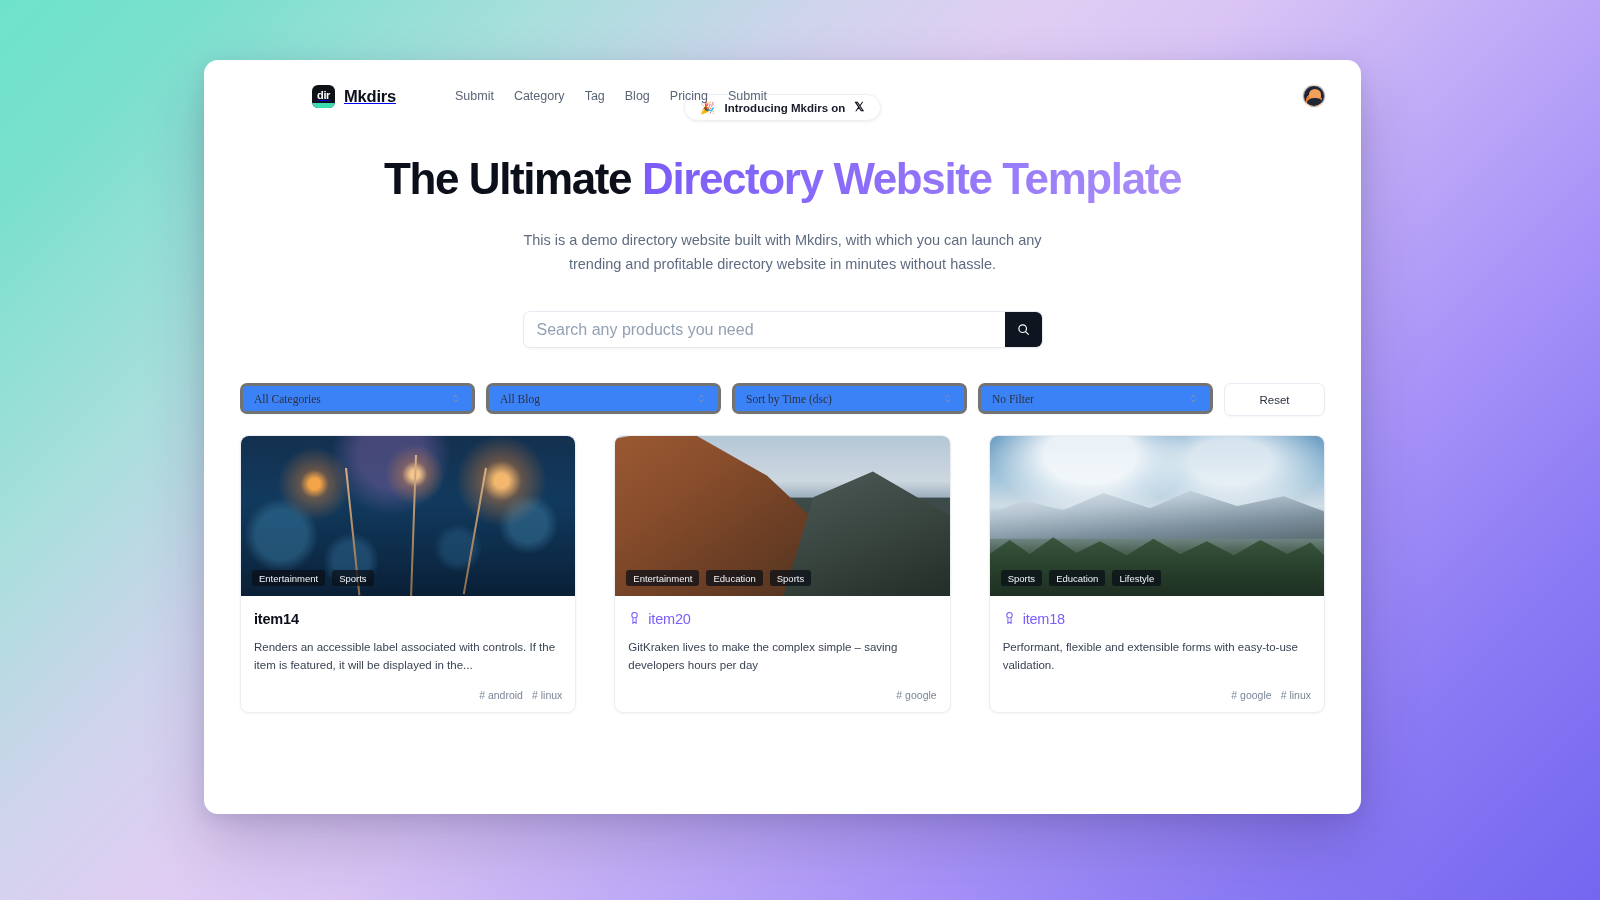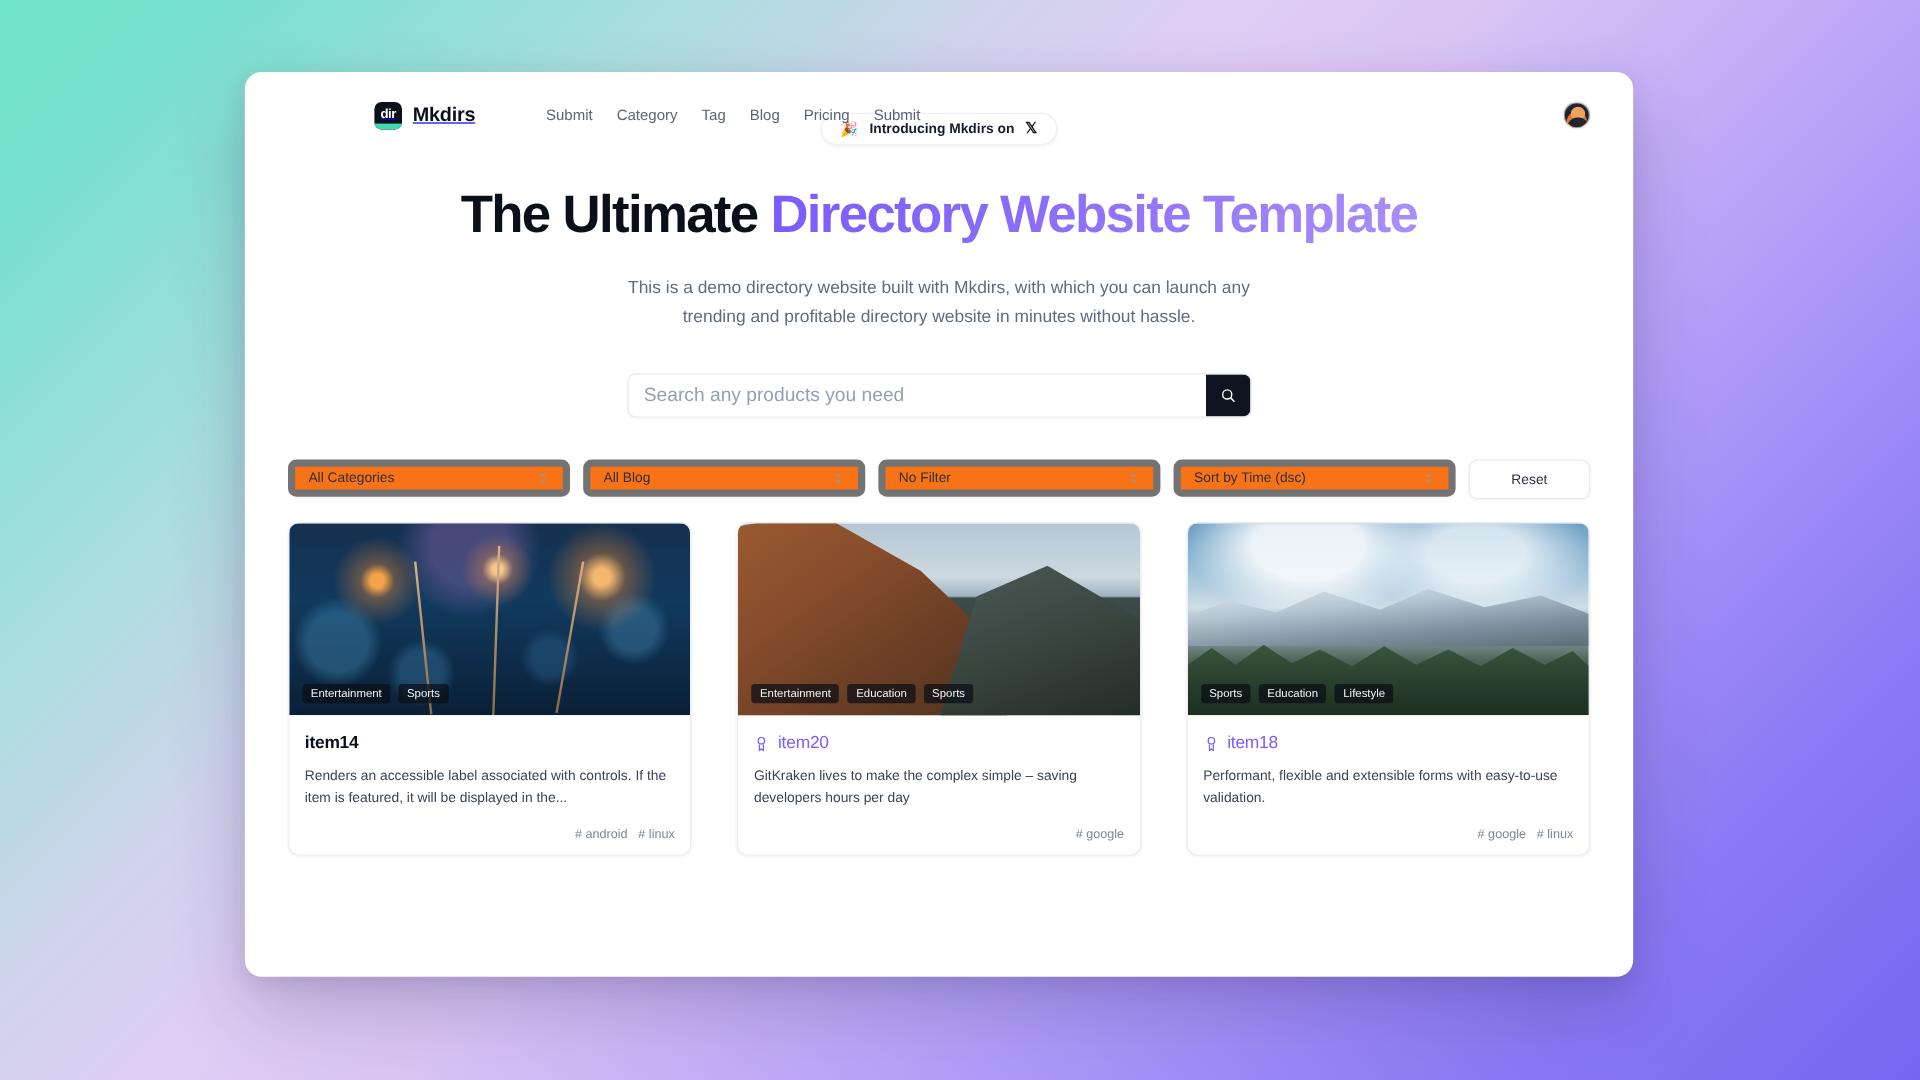--- a/index.html
+++ b/index.html
@@ -198,30 +198,31 @@
 
   
   .filters {
     margin: 35px 36px 0;
     display: flex;
     gap: 11px;
   }
   .select-box {
     flex: 1;
     height: 31px;
-    background: #f97316;
-    border: 6px solid #737373;
+    background: #3b82f6;
+    border: 3px solid #737373;
     border-radius: 7px;
     display: flex;
     align-items: center;
     padding: 0 11px;
     font-size: 11.5px;
     color: #2a3142;
     box-shadow: 0 1px 2px rgba(20,25,45,0.035);
     cursor: pointer;
+    font-family: Liberation Serif, serif;
   }
   .select-label { flex: 1; text-align: left; }
   .chev { flex: none; color: #8d99ab; }
   .reset-btn {
     width: 101px;
     flex: none;
     height: 33px;
     background: #fff;
     border: 1px solid #e8ebf1;
     border-radius: 7px;
@@ -346,21 +347,21 @@
   }
 
   .card-body {
     padding: 15px 13px 0;
     flex: 1;
     display: flex;
     flex-direction: column;
   }
   .card-title-row {
     display: flex;
-    align-items: flex-end;
+    align-items: flex-start;
     gap: 7px;
   }
   .card-title {
     font-size: 14.5px;
     font-weight: bold;
     letter-spacing: -0.2px;
     color: #0b0f19;
   }
   .card-title.featured { color: #7c5cfa; font-weight: normal; }
   .medal-icon { flex: none; display: flex; color: #7c5cfa; }
@@ -448,29 +449,29 @@
 
     <div class="select-box">
       <span class="select-label">All Blog</span>
       <svg class="chev" width="11" height="11" viewBox="0 0 24 24" fill="none" stroke="currentColor" stroke-width="2" stroke-linecap="round" stroke-linejoin="round">
         <polyline points="8 9 12 5 16 9"></polyline>
           <polyline points="8 15 12 19 16 15"></polyline>
       </svg>
     </div>
 
     <div class="select-box">
-      <span class="select-label">No Filter</span>
+      <span class="select-label">Sort by Time (dsc)</span>
       <svg class="chev" width="11" height="11" viewBox="0 0 24 24" fill="none" stroke="currentColor" stroke-width="2" stroke-linecap="round" stroke-linejoin="round">
         <polyline points="8 9 12 5 16 9"></polyline>
           <polyline points="8 15 12 19 16 15"></polyline>
       </svg>
     </div>
 
     <div class="select-box">
-      <span class="select-label">Sort by Time (dsc)</span>
+      <span class="select-label">No Filter</span>
       <svg class="chev" width="11" height="11" viewBox="0 0 24 24" fill="none" stroke="currentColor" stroke-width="2" stroke-linecap="round" stroke-linejoin="round">
         <polyline points="8 9 12 5 16 9"></polyline>
           <polyline points="8 15 12 19 16 15"></polyline>
       </svg>
     </div>
 
     <button class="reset-btn">Reset</button>
   </div>
 
   <div class="grid">

